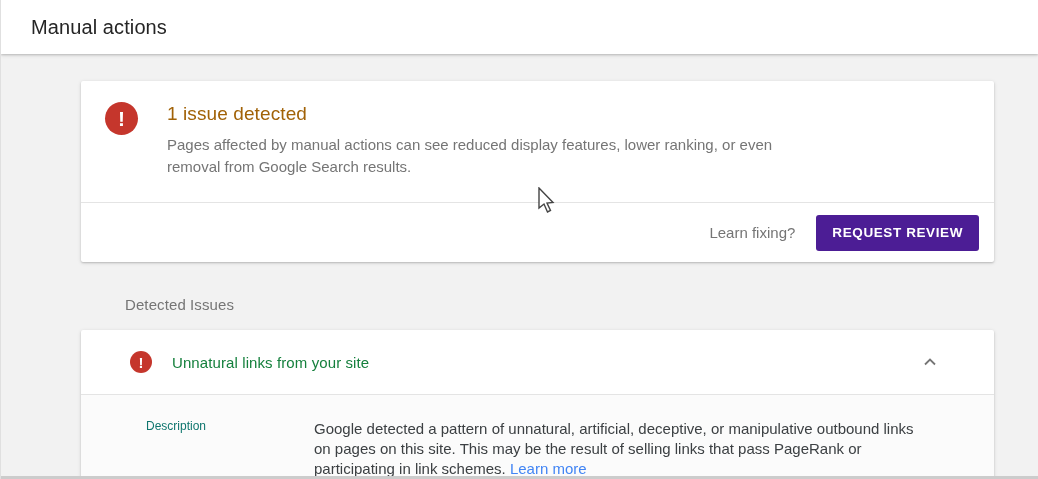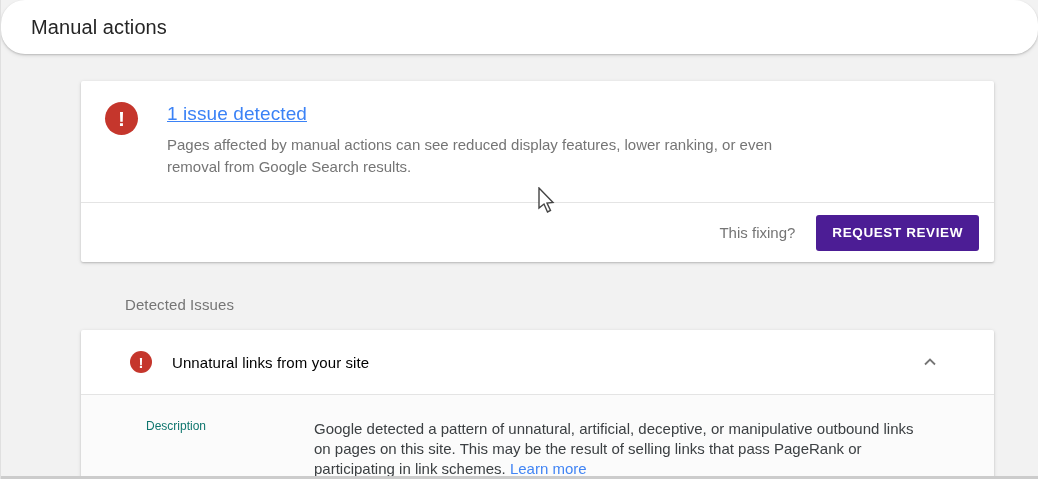--- a/index.html
+++ b/index.html
@@ -13,21 +13,20 @@
 
   
   .app-header {
     position: absolute; top: 0; left: 0; right: 0;
     height: 54px;
     background: #ffffff;
     box-shadow: 0 1px 2px rgba(0,0,0,0.18), 0 2px 4px rgba(0,0,0,0.08);
     display: flex; align-items: center;
     padding-left: 30px;
     z-index: 5;
-    border-radius: 24px;
   }
   .app-header h1 {
     font-size: 20px; font-weight: 400; color: #252525; letter-spacing: 0.1px;
   }
 
   .content { position: absolute; top: 54px; left: 80px; width: 913px; }
 
   .card {
     background: #ffffff;
     border-radius: 2px;
@@ -44,23 +43,22 @@
   }
   .err-badge {
     background: #c5362c; color: #ffffff; border-radius: 50%;
     display: flex; align-items: center; justify-content: center;
     font-weight: 700; flex: none;
   }
   .err-badge.big { width: 33px; height: 33px; font-size: 21px; margin-top: 1px; }
   .err-badge.small { width: 22px; height: 22px; font-size: 15px; }
   .summary-text { margin-left: 29px; }
   .summary-text h2 {
-    font-size: 19px; font-weight: 400; color: #3b82f6; letter-spacing: 0.1px;
+    font-size: 19px; font-weight: 400; color: #a16207; letter-spacing: 0.1px;
     padding-top: 2px;
-    text-decoration: underline;
   }
   .summary-text p {
     margin-top: 9px; max-width: 640px;
     font-size: 15px; line-height: 22px; color: #757575;
   }
   .summary-actions {
     height: 59px;
     display: flex; align-items: center; justify-content: flex-end;
     padding-right: 15px;
   }
@@ -78,21 +76,21 @@
   }
   .issue-card { margin-top: 17px; }
   .issue-header {
     display: flex; align-items: center;
     height: 65px;
     padding-left: 49px; padding-right: 24px;
     border-bottom: 1px solid #e4e4e4;
     cursor: pointer;
   }
   .issue-title {
-    margin-left: 20px; font-size: 15px; color: #000000; letter-spacing: 0.1px;
+    margin-left: 20px; font-size: 15px; color: #15803d; letter-spacing: 0.1px;
     flex: 1;
   }
   .chevron { flex: none; margin-right: 32px; width: 16px; height: 16px; }
   .issue-details {
     background: #fbfbfb;
     display: flex;
     padding: 24px 0 30px 65px;
     min-height: 96px;
   }
   .detail-label { width: 168px; flex: none; font-size: 12px; color: #0f766e; }
@@ -121,21 +119,21 @@
 
   <section class="card summary-card">
     <div class="summary-top">
       <span class="err-badge big">!</span>
       <div class="summary-text">
         <h2>1 issue detected</h2>
         <p>Pages affected by manual actions can see reduced display features, lower ranking, or even removal from Google Search results.</p>
       </div>
     </div>
     <div class="summary-actions">
-      <span class="done-fixing">This fixing?</span>
+      <span class="done-fixing">Learn fixing?</span>
       <button class="btn-primary">REQUEST REVIEW</button>
     </div>
   </section>
 
   <div class="section-label">Detected Issues</div>
 
   <section class="card issue-card">
     <div class="issue-header">
       <span class="err-badge small">!</span>
       <span class="issue-title">Unnatural links from your site</span>

